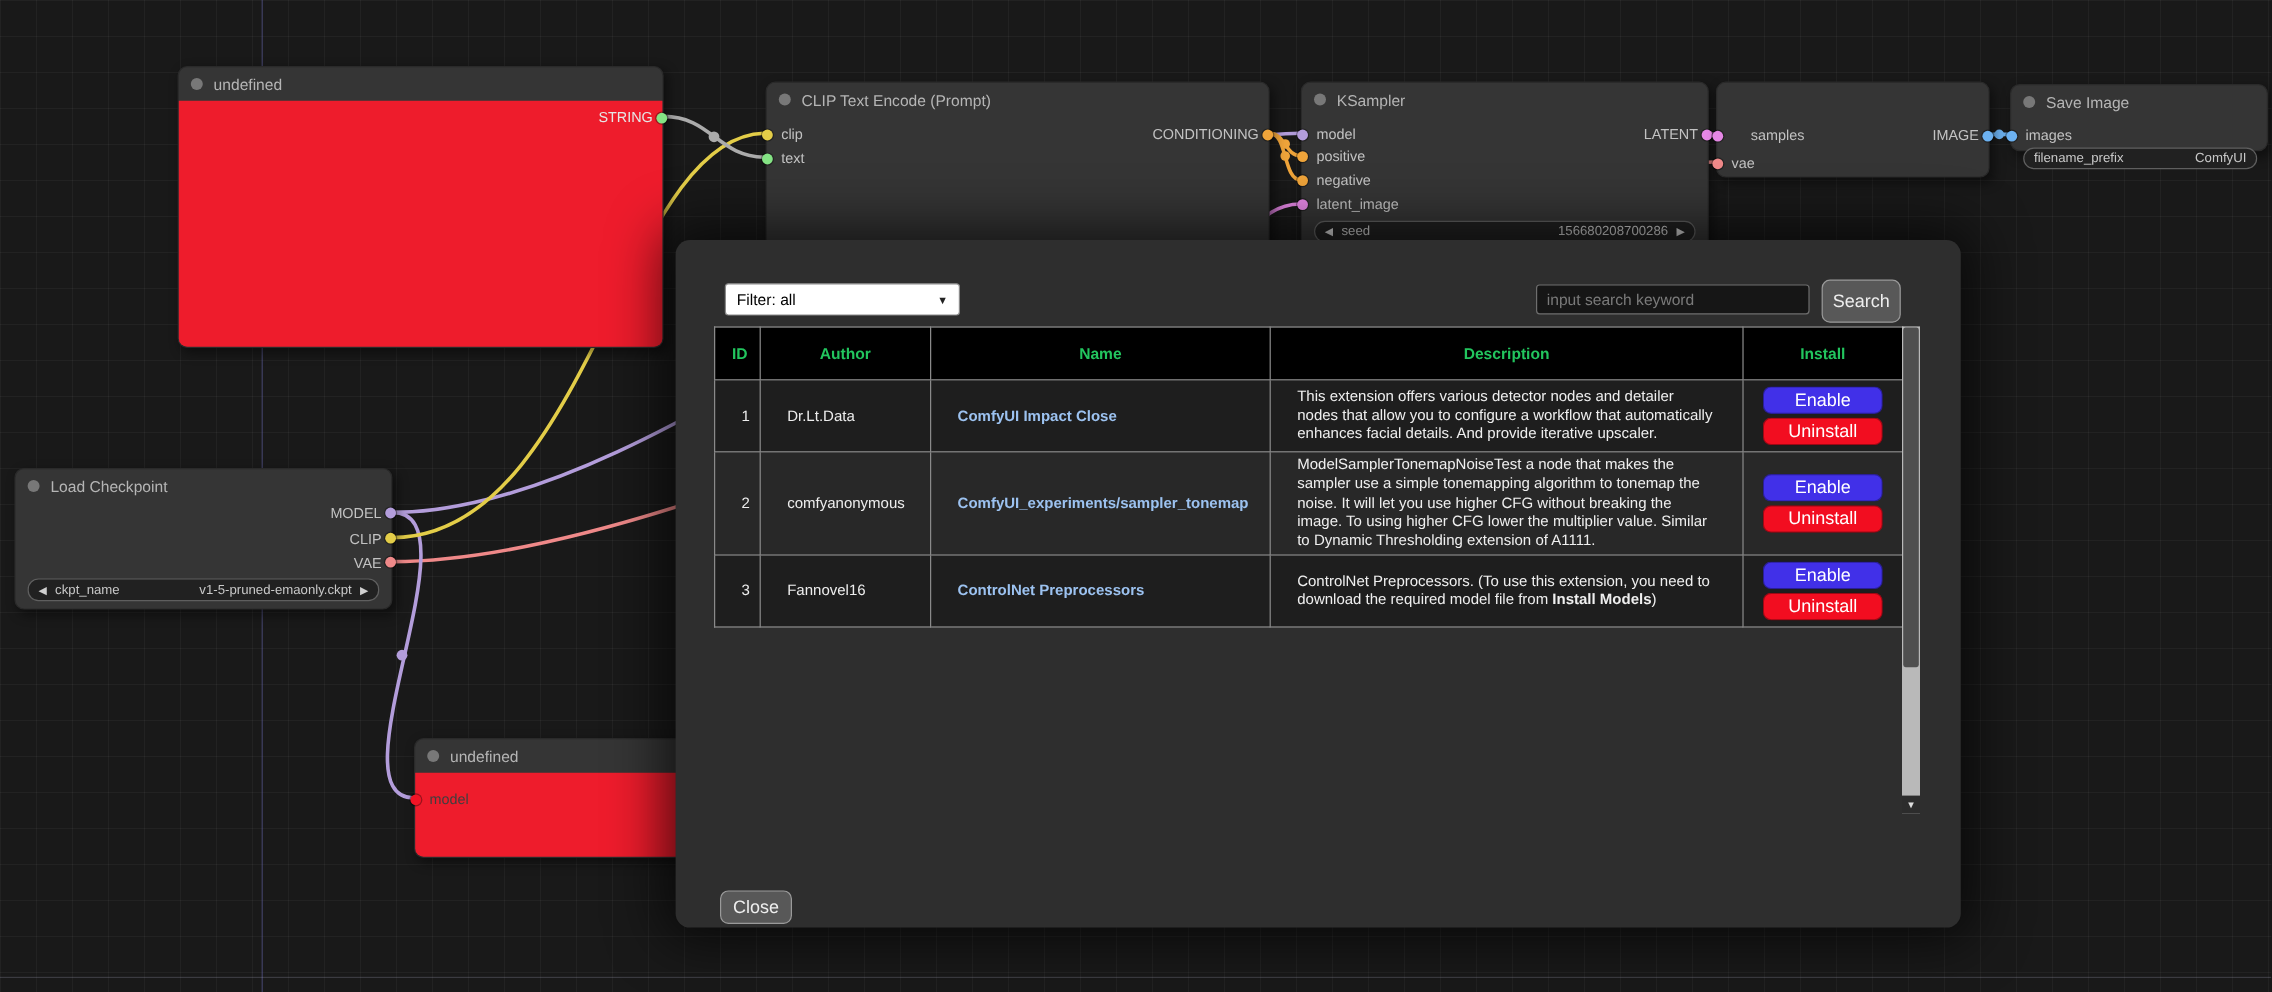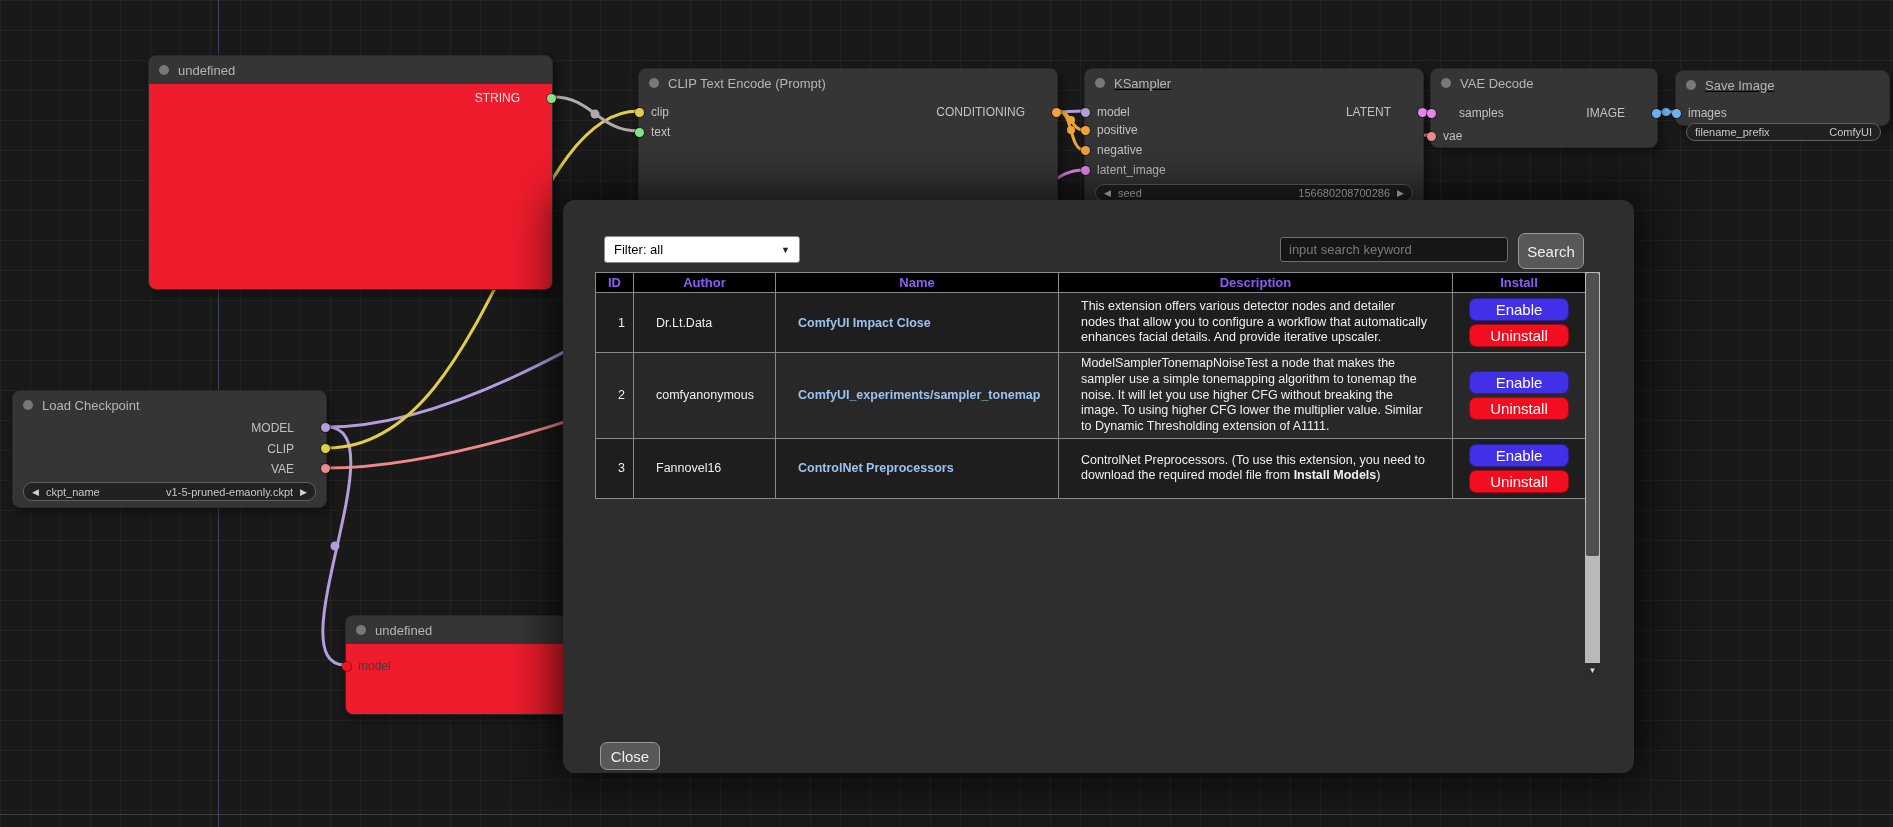--- a/index.html
+++ b/index.html
@@ -31,21 +31,21 @@
         box-shadow:3px 4px 10px rgba(0,0,0,.45);z-index:2;box-sizing:border-box;}
   .node-header{height:28px;display:flex;align-items:center;padding:0 10px;color:#b5b5b5;font-size:13px;overflow:hidden;white-space:nowrap;}
   .title-dot{width:10px;height:10px;border-radius:50%;background:#787878;margin-right:9px;flex:none;}
   .body-red{position:absolute;left:0;right:0;top:28px;bottom:0;background:var(--node-red);border-radius:0 0 7px 7px;}
   .sock{position:absolute;width:9px;height:9px;border-radius:50%;box-shadow:0 0 0 1px rgba(0,0,0,.35);z-index:3;}
   .d-green{background:var(--dot-green)} .d-yellow{background:var(--wire-yellow)}
   .d-orange{background:var(--wire-orange)} .d-purple{background:var(--wire-purple)}
   .d-pink{background:var(--wire-pink)} .d-salmon{background:var(--wire-salmon)}
   .d-blue{background:var(--wire-blue)} .d-red{background:var(--socket-red)}
   .lbl{position:absolute;font-size:12px;color:#c2c2c2;line-height:16px;white-space:nowrap;}
-  .lbl.out{right:32px;text-align:center;}
+  .lbl.out{right:8px;text-align:center;}
   .lbl.onred{color:#e6e6e6}
   .lbl.darkred{color:#3f3f3f}
   .widget{position:absolute;height:16px;background:#212121;border:1px solid #5f5f5f;border-radius:9px;
           display:flex;align-items:center;gap:7px;padding:0 8px;font-size:11px;color:#c8c8c8;white-space:nowrap;}
   .widget .spacer{flex:1}
   .warrow{font-size:9px;color:#d0d0d0;flex:none;}
 
   
   #modal{position:absolute;left:563px;top:200px;width:1071px;height:573px;background:#2e2e2e;
          border-radius:12px;z-index:10;box-shadow:0 0 45px 10px rgba(0,0,0,.65);}
@@ -55,21 +55,21 @@
   .filter-select .chev{font-size:9px;color:#222}
   .search-input{position:absolute;left:717px;top:37px;width:228px;height:25px;background:#161616;
          border:1px solid #6e6e6e;border-radius:3px;color:#f97316;font-size:13px;padding:0 8px;box-sizing:border-box;font-family:inherit;}
   .search-input::placeholder{color:#7a7a7a}
   .btn{background:#585858;border:1px solid #9a9a9a;border-radius:7px;color:#eee;font-size:15px;font-family:inherit;cursor:pointer;}
   .search-btn{position:absolute;left:955px;top:33px;width:66px;height:36px;}
   .close-btn{position:absolute;left:37px;top:542px;width:60px;height:28px;}
 
   .table-wrap{position:absolute;left:32px;top:72px;width:1005px;height:406px;}
   .mgr-table{border-collapse:collapse;table-layout:fixed;width:990px;color:#eee;}
-  .mgr-table th{background:#000;border:1px solid #8a8a8a;font-size:13px;font-weight:bold;padding:2px;color:#8b5cf6;}
+  .mgr-table th{background:#000;border:1px solid #8a8a8a;font-size:13px;font-weight:bold;padding:14px;color:#22c55e;}
   .mgr-table td{border:1px solid #8a8a8a;padding:3px 22px;font-size:12.5px;vertical-align:middle;}
   tr.odd{background:#1e1e1e} tr.even{background:#282828}
   td.c{text-align:center}
   td.name{font-weight:bold;color:var(--link-blue);}
   td.desc{line-height:1.26;color:#efefef;}
   td.install{padding:2px;text-align:center;}
   .cellbtn{display:block;width:100px;margin:3px auto;padding:2px 0;border:1px solid rgba(0,0,0,.35);
            border-radius:7px;color:#fff;font-size:15px;font-family:inherit;cursor:pointer;}
   .enable{background:var(--enable-blue)} .uninstall{background:var(--uninstall-red)}
 
@@ -120,21 +120,21 @@
       <span>CLIP Text Encode (Prompt)</span>
     </div>
     <span class="sock d-yellow" style="left:-4px;top:39px;"></span>
     <span class="lbl" style="left:12px;top:35px;">clip</span>
     <span class="sock d-green" style="left:-4px;top:59px;"></span>
     <span class="lbl" style="left:12px;top:55px;">text</span>
     <span class="sock d-orange" style="right:-4px;top:39px;"></span>
     <span class="lbl out" style="top:35px;margin-left:40px;">CONDITIONING</span>
   </div>
 
-  <div class="node" style="left:1084px;top:68px;width:340px;height:210px;text-decoration:underline;">
+  <div class="node" style="left:1084px;top:68px;width:340px;height:210px;">
     <div class="node-header">
       <span class="title-dot"></span>
       <span>KSampler</span>
     </div>
     <span class="sock d-purple" style="left:-4px;top:39px;"></span>
     <span class="lbl" style="left:12px;top:35px;">model</span>
     <span class="sock d-orange" style="left:-4px;top:57px;"></span>
     <span class="lbl" style="left:12px;top:53px;">positive</span>
     <span class="sock d-orange" style="left:-4px;top:77px;"></span>
     <span class="lbl" style="left:12px;top:73px;">negative</span>
@@ -145,33 +145,29 @@
     <div class="widget" style="left:10px;right:10px;top:115px;">
       <span class="warrow">◀</span>
       <span>seed</span>
       <span class="spacer"></span>
       <span>156680208700286</span>
       <span class="warrow">▶</span>
     </div>
   </div>
 
   <div class="node" style="left:1430px;top:68px;width:228px;height:80px;">
-    <div class="node-header">
-      <span class="title-dot"></span>
-      <span>VAE Decode</span>
-    </div>
     <span class="sock d-pink" style="left:-4px;top:40px;"></span>
     <span class="lbl" style="left:12px;top:36px;margin-left:16px;">samples</span>
     <span class="sock d-salmon" style="left:-4px;top:63px;"></span>
     <span class="lbl" style="left:12px;top:59px;">vae</span>
     <span class="sock d-blue" style="right:-4px;top:40px;"></span>
     <span class="lbl out" style="top:36px;">IMAGE</span>
   </div>
 
-  <div class="node" style="left:1675px;top:70px;width:215px;height:56px;text-decoration:underline;">
+  <div class="node" style="left:1675px;top:70px;width:215px;height:56px;">
     <div class="node-header">
       <span class="title-dot"></span>
       <span>Save Image</span>
     </div>
     <span class="sock d-blue" style="left:-4px;top:38px;"></span>
     <span class="lbl" style="left:12px;top:34px;">images</span>
     <div class="widget" style="left:10px;right:8px;top:52px;align-items:center;">
       <span>filename_prefix</span>
       <span class="spacer"></span>
       <span>ComfyUI</span>

